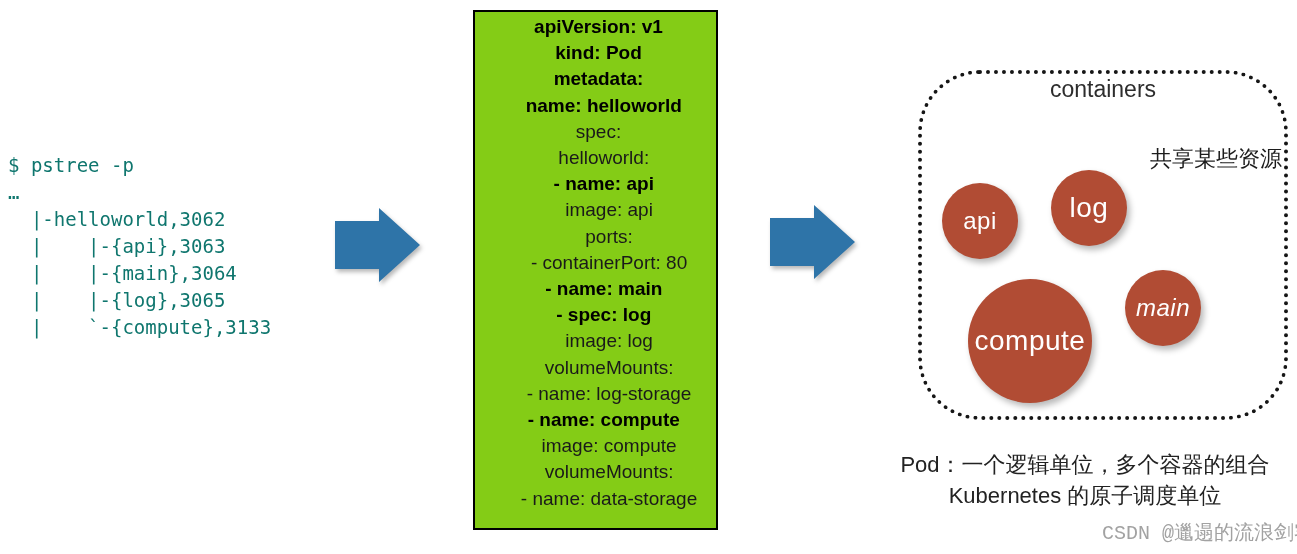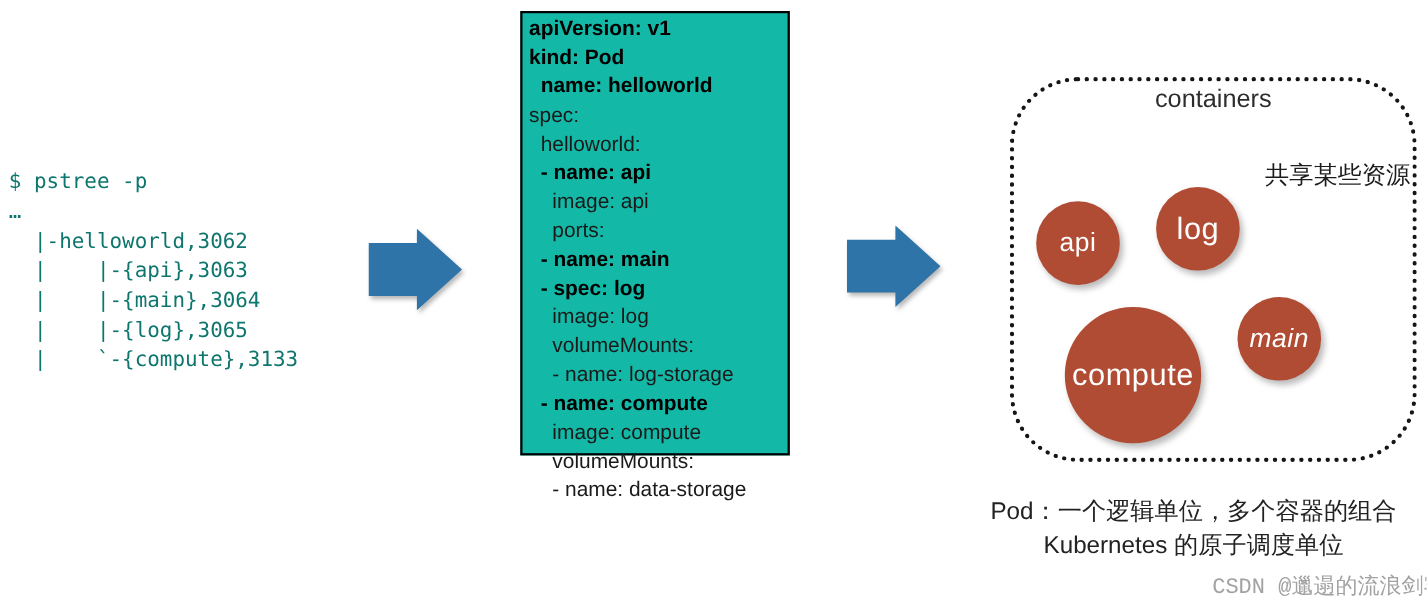--- a/index.html
+++ b/index.html
@@ -33,25 +33,26 @@
   }
   .arrow1 { left: 335px; top: 208px; }
   .arrow2 { left: 770px; top: 205px; }
 
   
   .yamlbox {
     position: absolute;
     left: 473px;
     top: 10px;
     width: 245px;
-    height: 404px;
+    height: 520px;
     box-sizing: border-box;
     border: 2px solid #000000;
     padding: 2px 0 0 6px;
-    background: #14b8a6;
+    background: #84cc16;
+    text-align: center;
   }
   .yline {
     font-size: 19px;
     line-height: 26.2px;
     white-space: pre;
     color: #1a1a1a;
   }
   .yline.b { font-weight: 700; color: #000000; }
 
   
@@ -135,26 +136,28 @@
     <div class="tline">  |    `-{compute},3133</div>
   </div>
 
   <svg class="arrow arrow1" viewBox="0 0 85 74">
     <polygon points="0,13 44,13 44,0 85,37 44,74 44,61 0,61" style="fill: rgb(46, 116, 168);"></polygon>
   </svg>
 
   <div class="yamlbox">
     <div class="yline b">apiVersion: v1</div>
     <div class="yline b">kind: Pod</div>
+    <div class="yline b">metadata:</div>
     <div class="yline b">  name: helloworld</div>
     <div class="yline">spec:</div>
     <div class="yline">  helloworld:</div>
     <div class="yline b">  - name: api</div>
     <div class="yline">    image: api</div>
     <div class="yline">    ports:</div>
+    <div class="yline">    - containerPort: 80</div>
     <div class="yline b">  - name: main</div>
     <div class="yline b">  - spec: log</div>
     <div class="yline">    image: log</div>
     <div class="yline">    volumeMounts:</div>
     <div class="yline">    - name: log-storage</div>
     <div class="yline b">  - name: compute</div>
     <div class="yline">    image: compute</div>
     <div class="yline">    volumeMounts:</div>
     <div class="yline">    - name: data-storage</div>
   </div>

